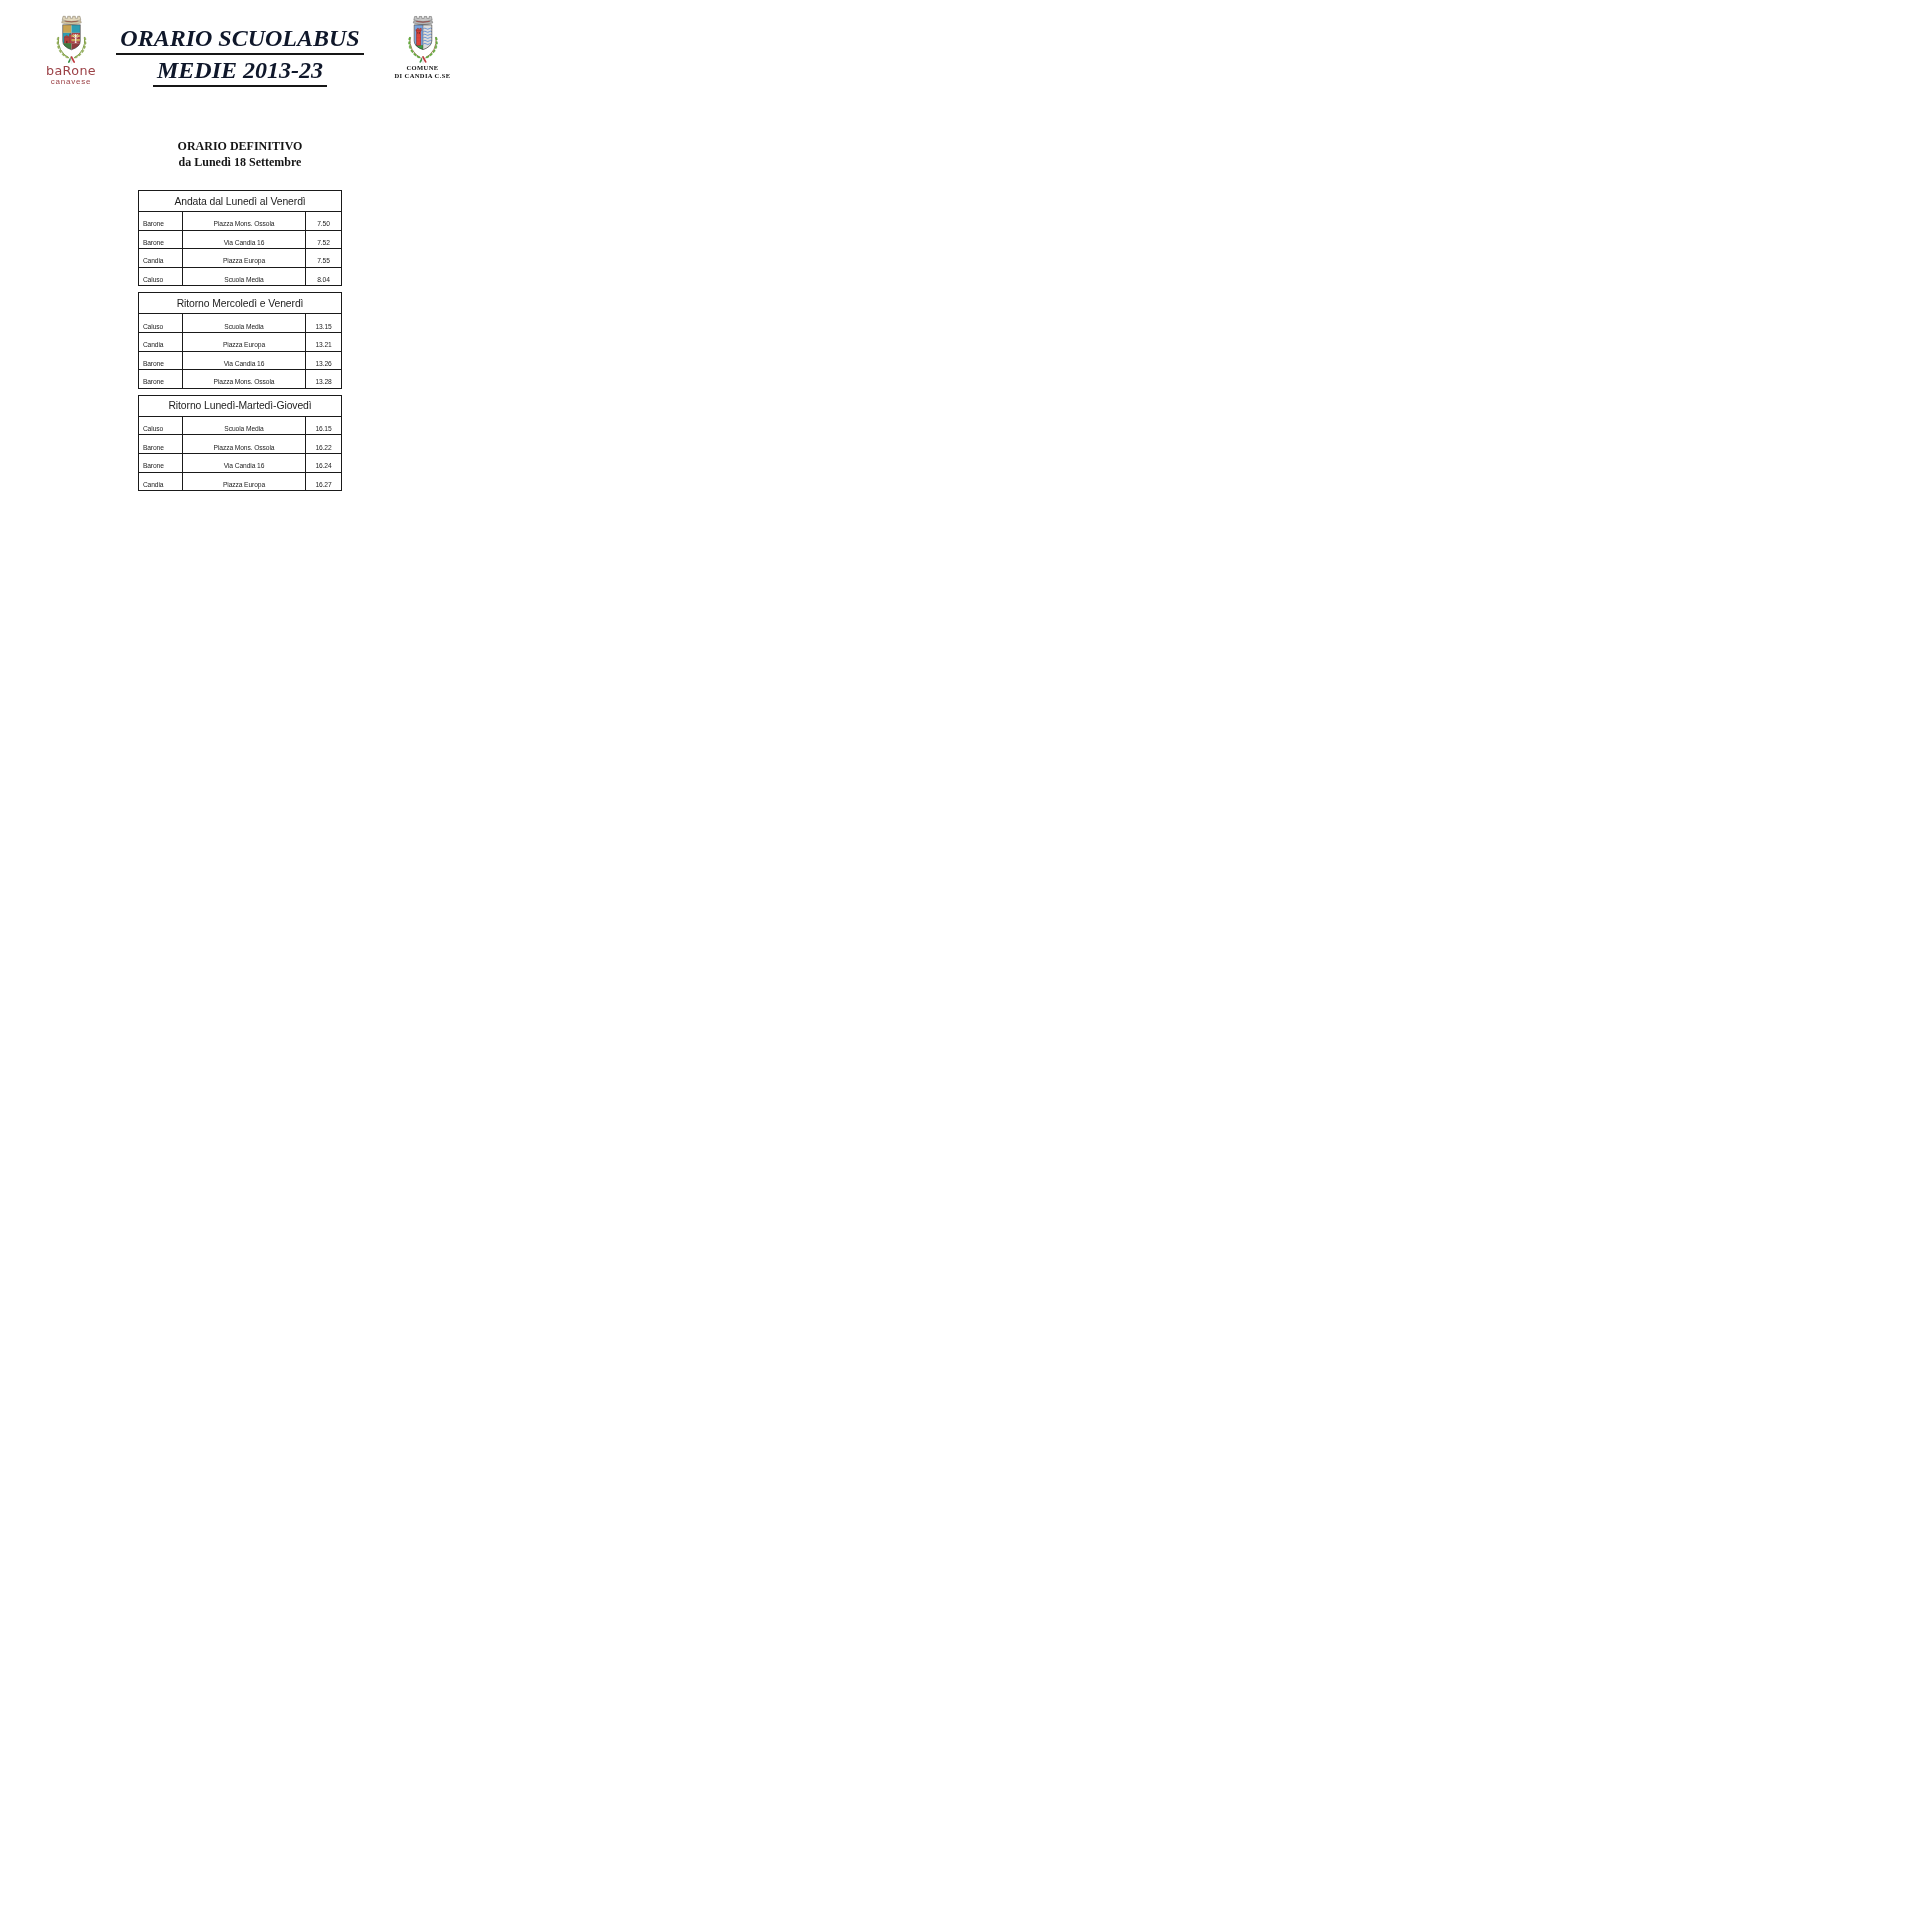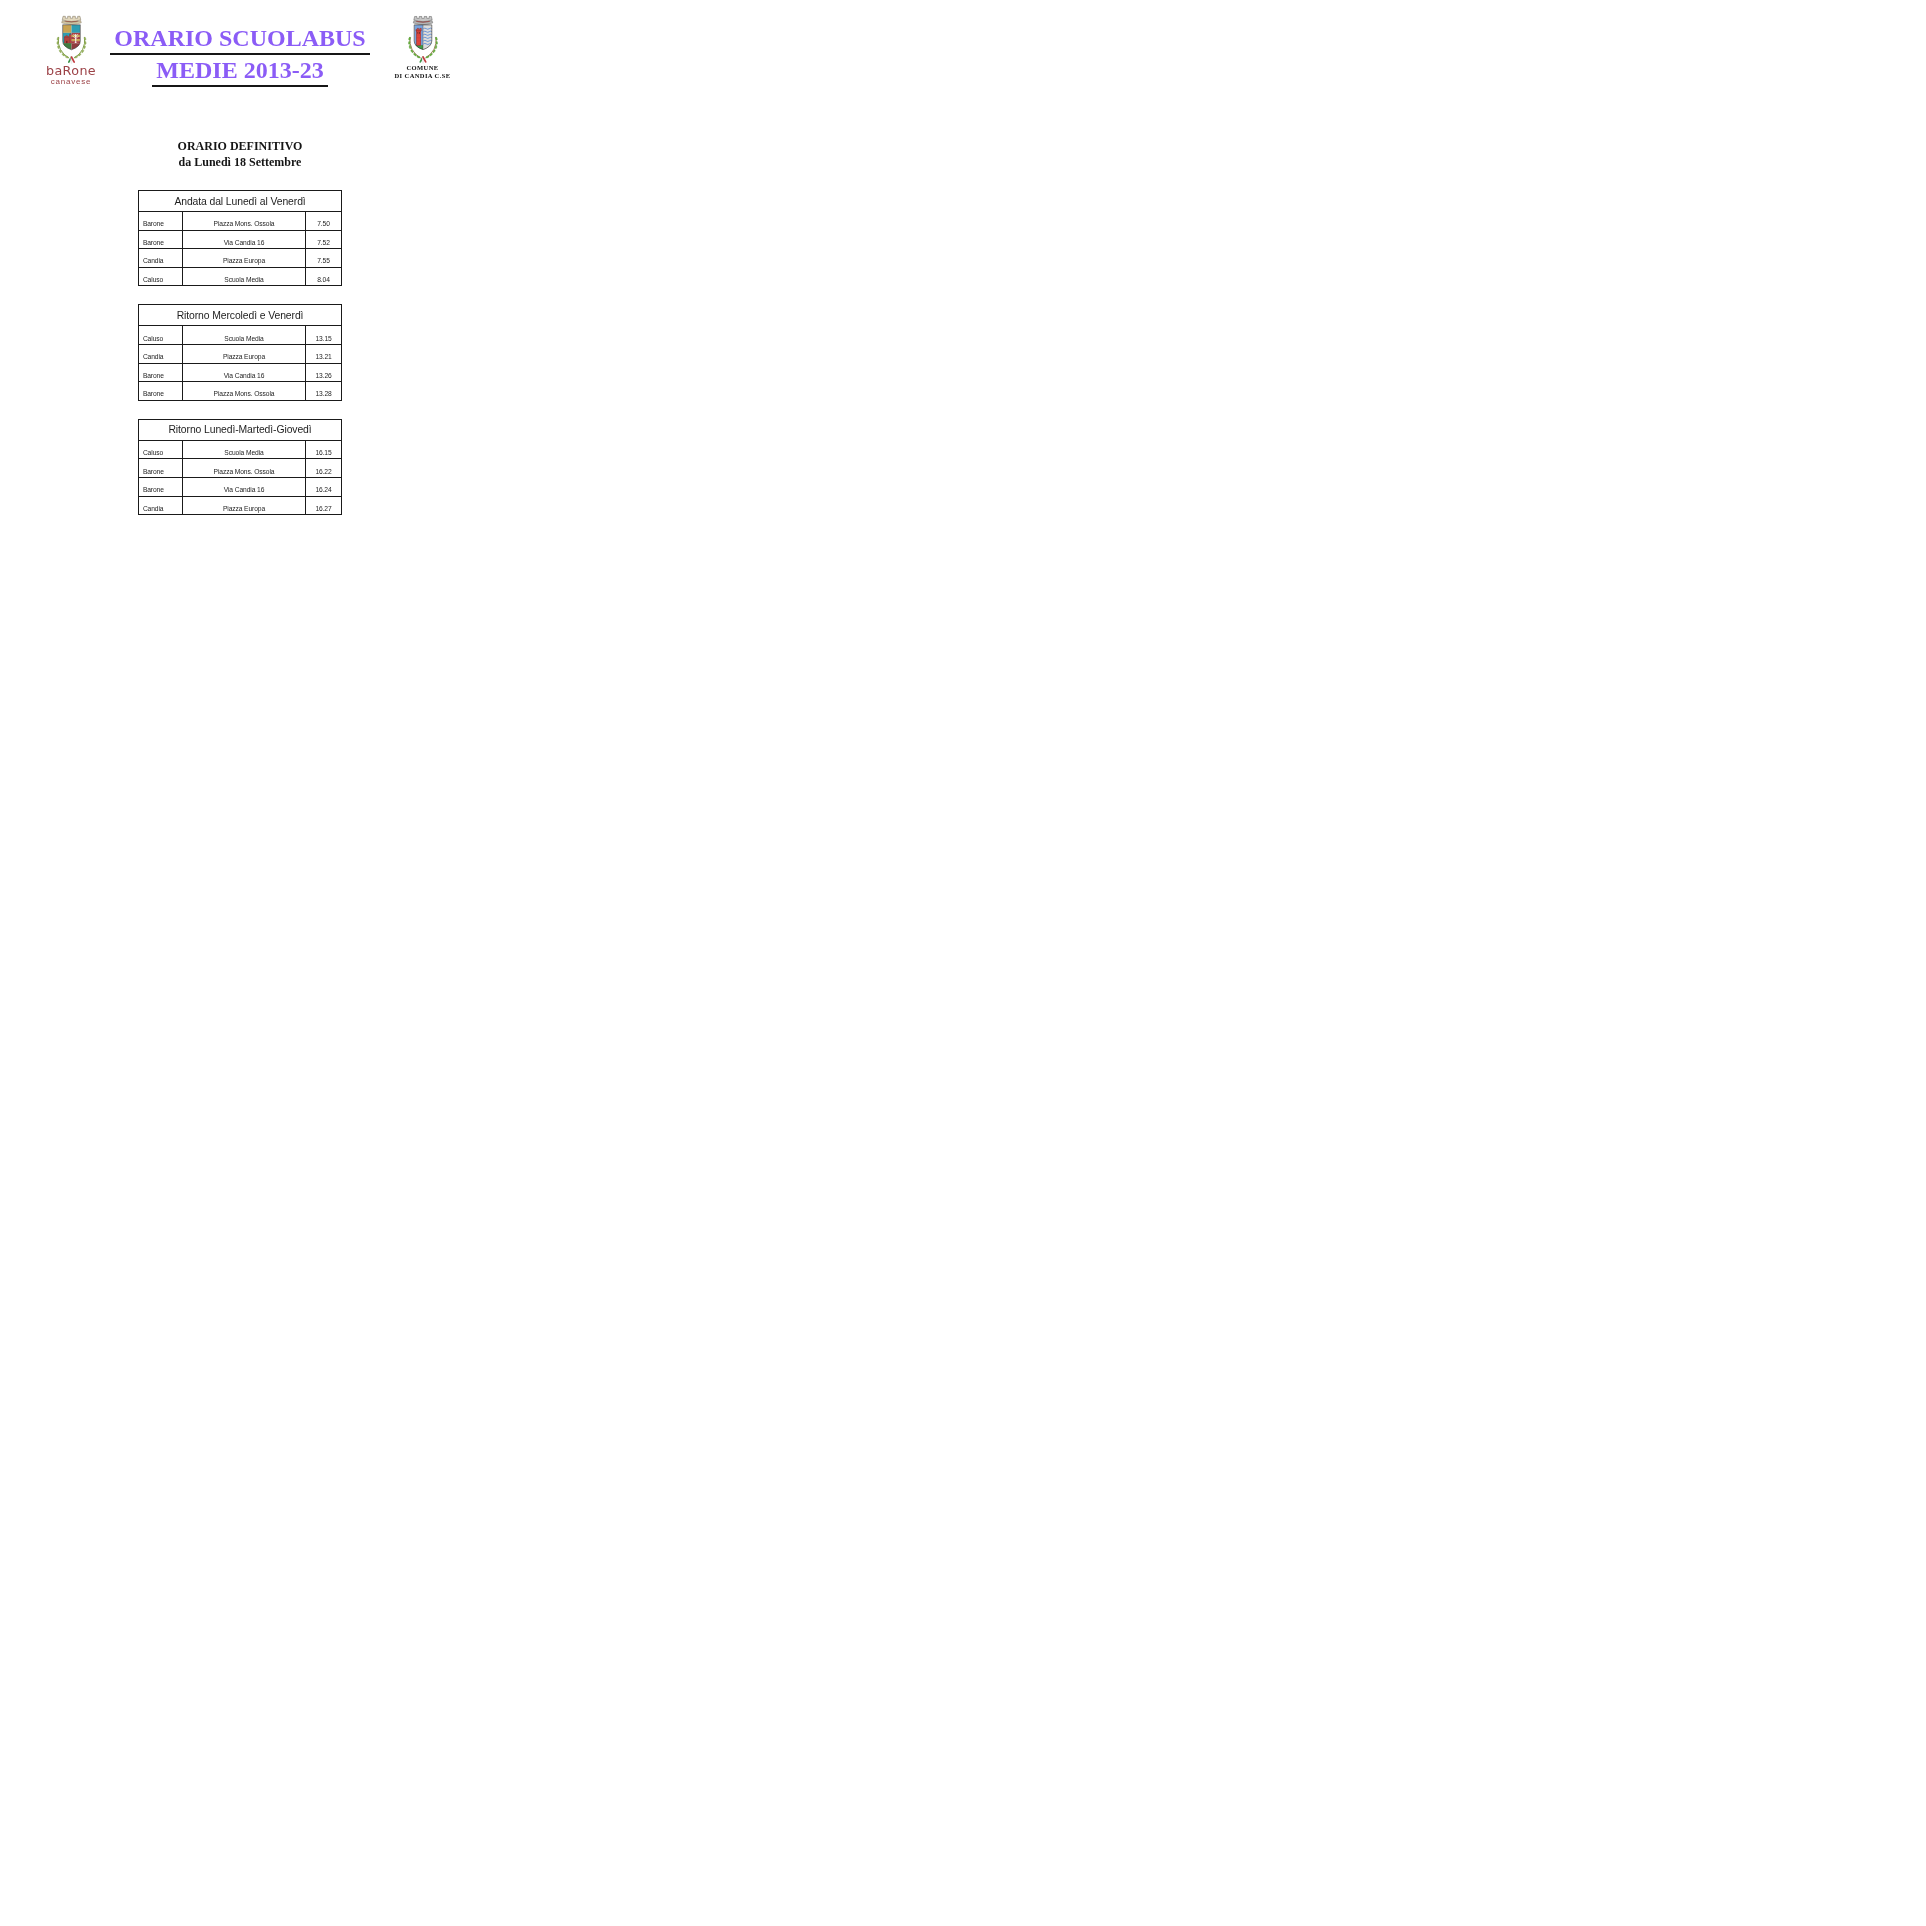--- a/index.html
+++ b/index.html
@@ -39,43 +39,43 @@
 
   
   .main-title {
     position:absolute; top:26px; left:0; width:480px;
     text-align:center;
   }
   .main-title .line { margin-bottom:3.5px; }
   .main-title .line span {
     display:inline-block;
     font-family:"Liberation Serif", serif;
-    font-weight:bold;
+    font-style:italic; font-weight:bold;
     font-size:24px; line-height:25.4px;
-    color:#8b5cf6;
+    color:#0f172a;
     border-bottom:2.3px solid #161616;
     padding:0 3.9px 1.2px 3.9px;
   }
 
   
   .subtitle {
     position:absolute; top:138px; left:0; width:480px;
     text-align:center;
     font-family:"Liberation Serif", serif;
     font-weight:bold; font-size:12px; line-height:16px;
     color:#151515;
   }
 
   
   .tables-wrap { position:absolute; top:190px; left:138px; }
 
   table.sched {
     border-collapse:collapse;
     width:203px; table-layout:fixed;
-    margin-bottom:18px;
+    margin-bottom:6px;
     background:#fff;
     border:1.5px solid #1a1a1a;
   }
   table.sched th {
     border:1.2px solid #1a1a1a;
     border-bottom:1.9px solid #1a1a1a;
     height:18px;
     font-weight:normal;
     font-size:10.4px; letter-spacing:-0.1px;
     color:#1d1d1d;

